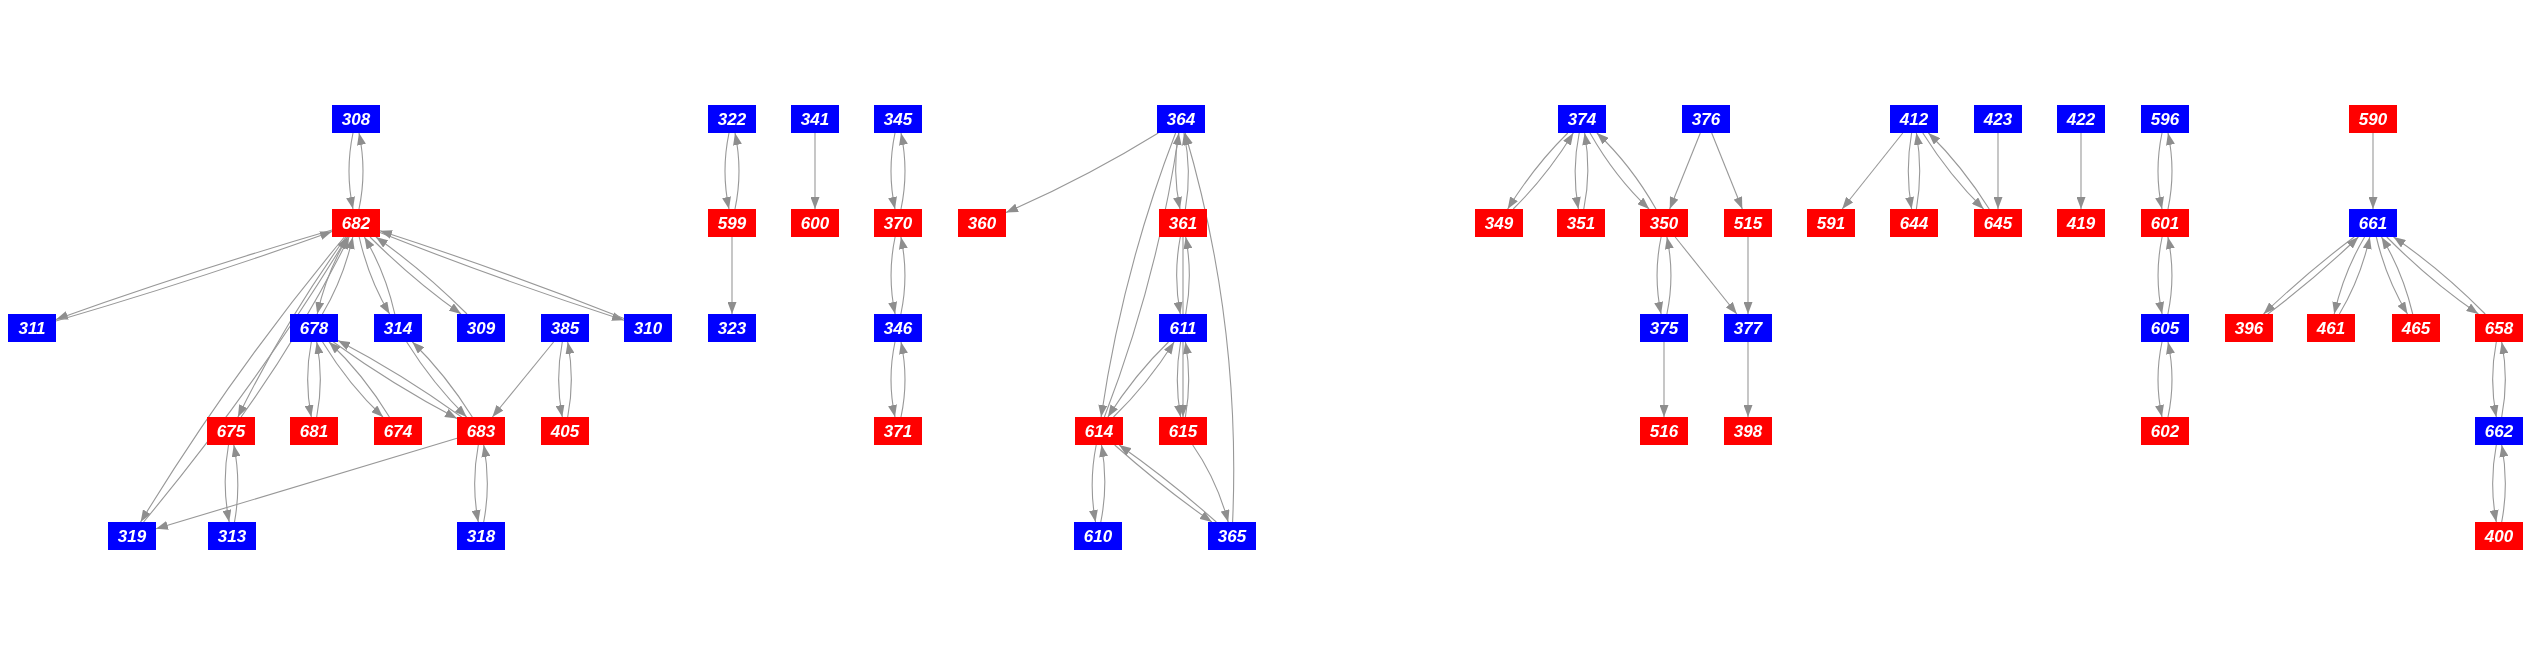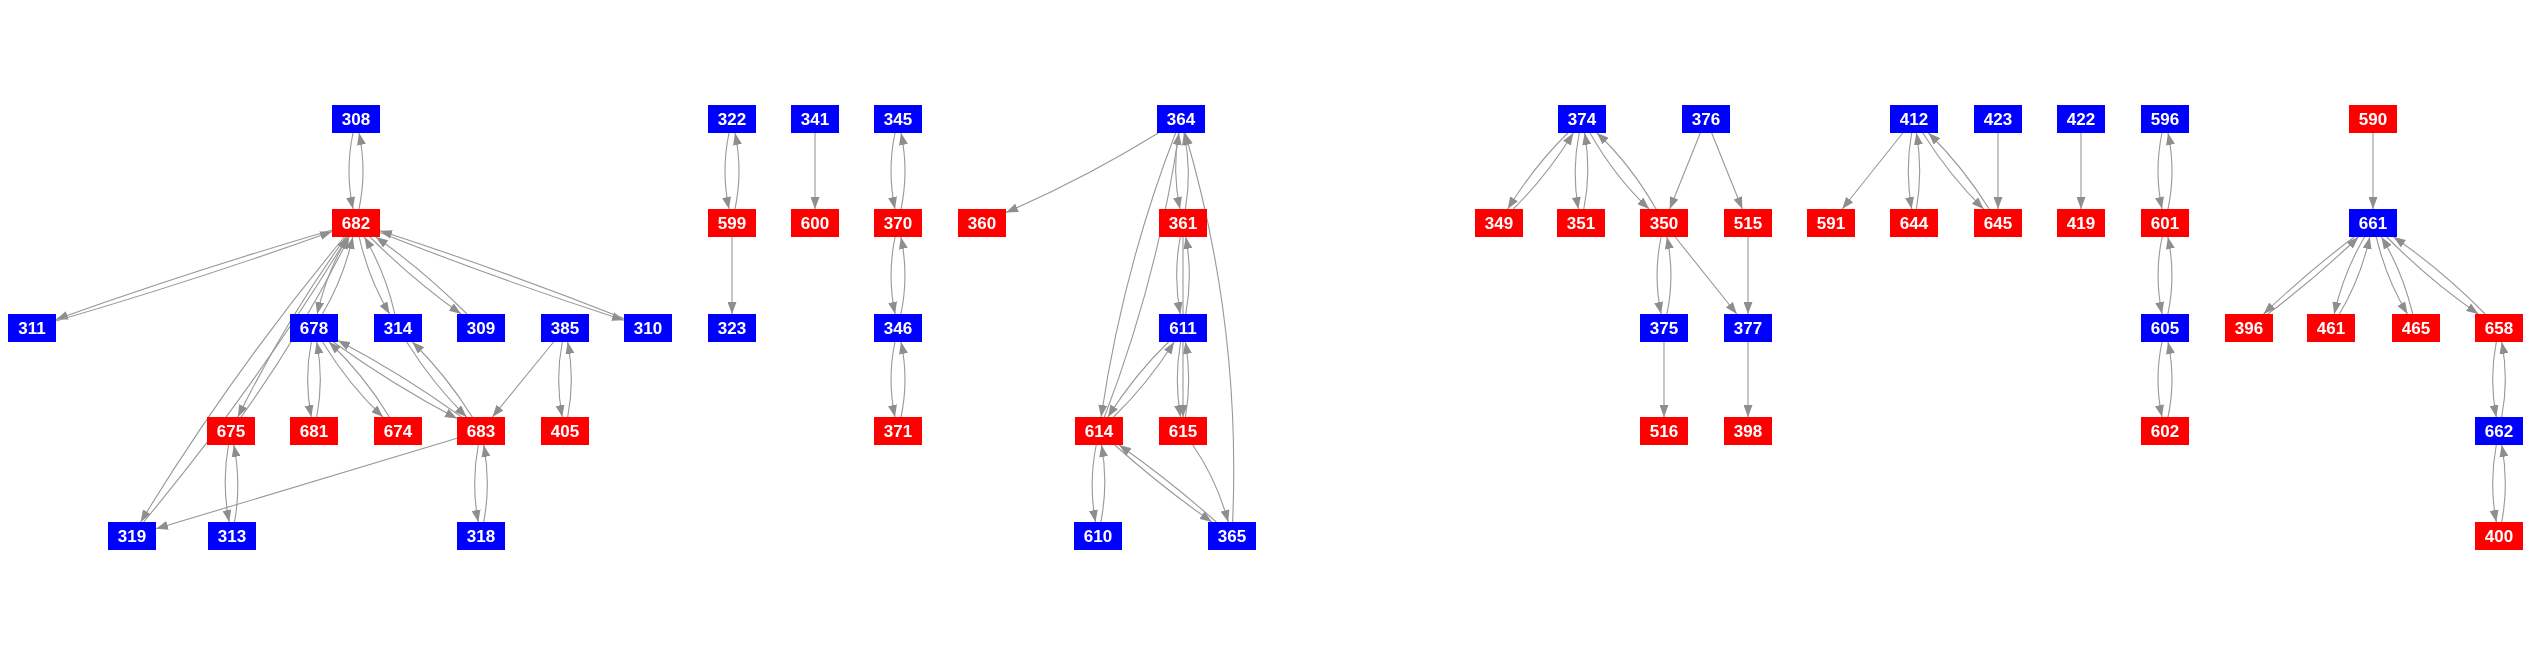--- a/index.html
+++ b/index.html
@@ -1,17 +1,17 @@
 <!DOCTYPE html>
 <html><head>
 <meta charset="utf-8">
 <style>
   html, body { margin: 0; padding: 0; background: #ffffff; }
   body { font-family: "Liberation Sans", sans-serif; }
-  .graph-wrap { width: 2327px; height: 656px; background: #ffffff; }
+  .graph-wrap { width: 2327px; height: 656px; background: #ffffff; font-style: italic; }
   svg { display: block; }
   .node-label {
     font-family: "Liberation Sans", "DejaVu Sans", sans-serif;
     font-weight: bold;
     fill: #ffffff;
   }
 </style>
 </head>
 <body>
 

